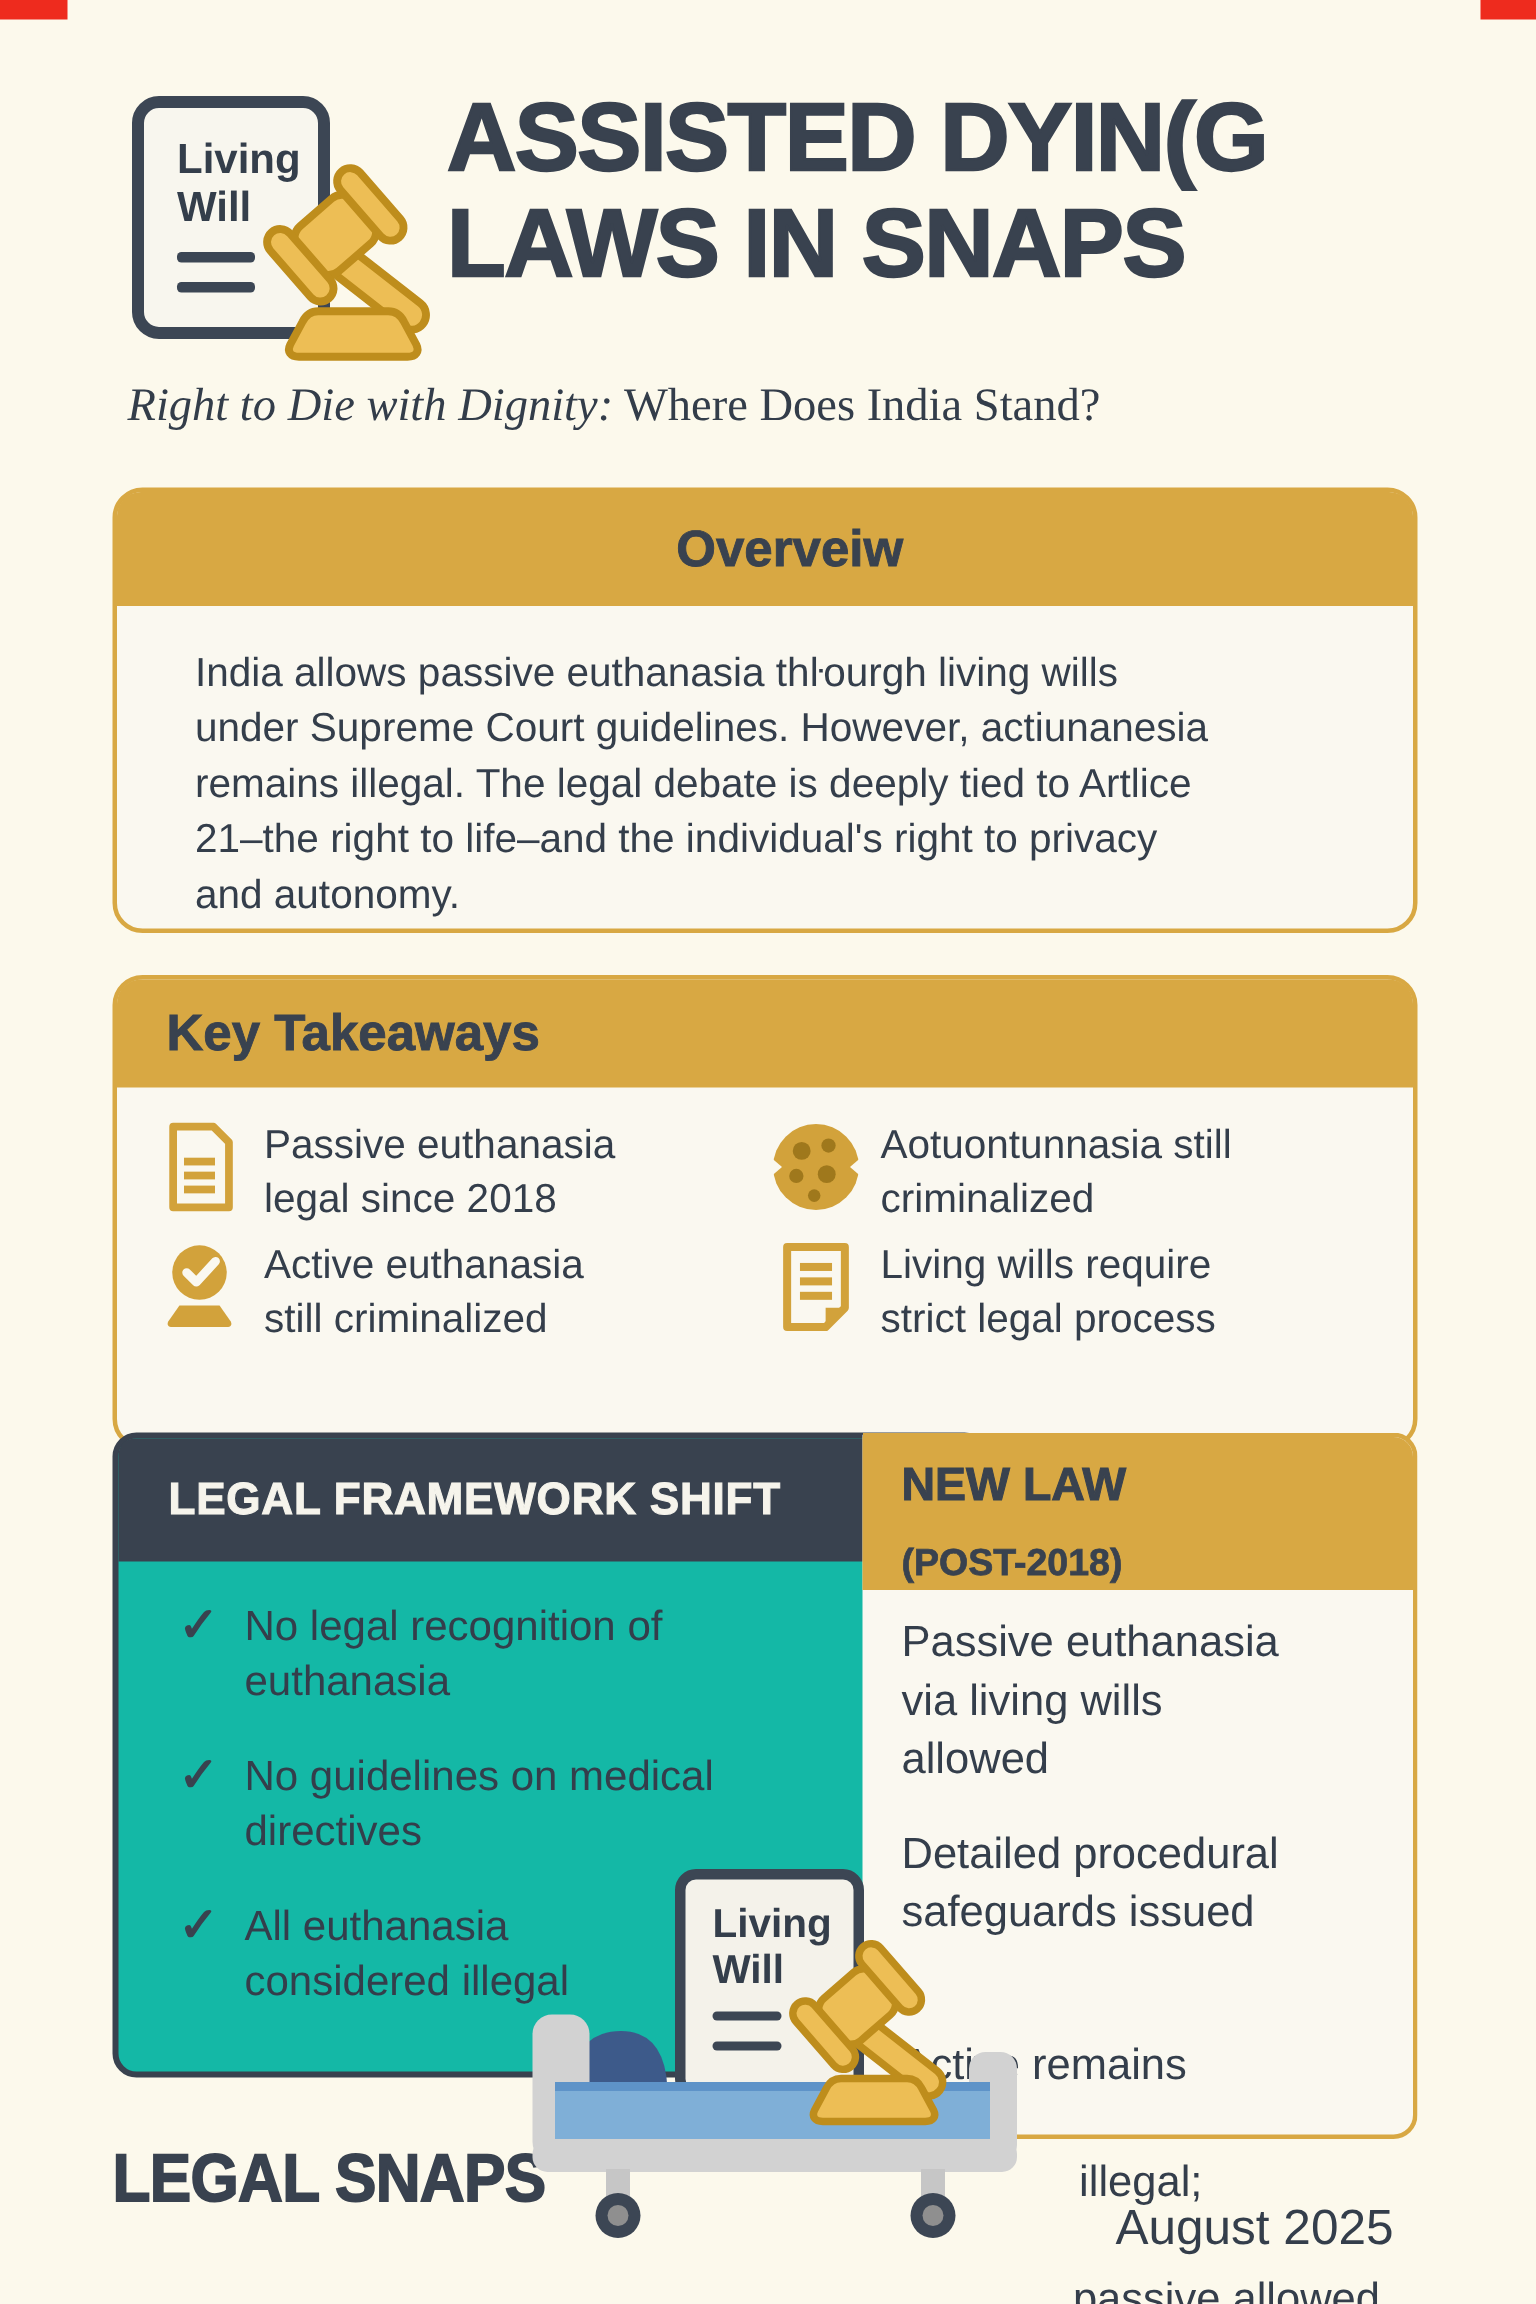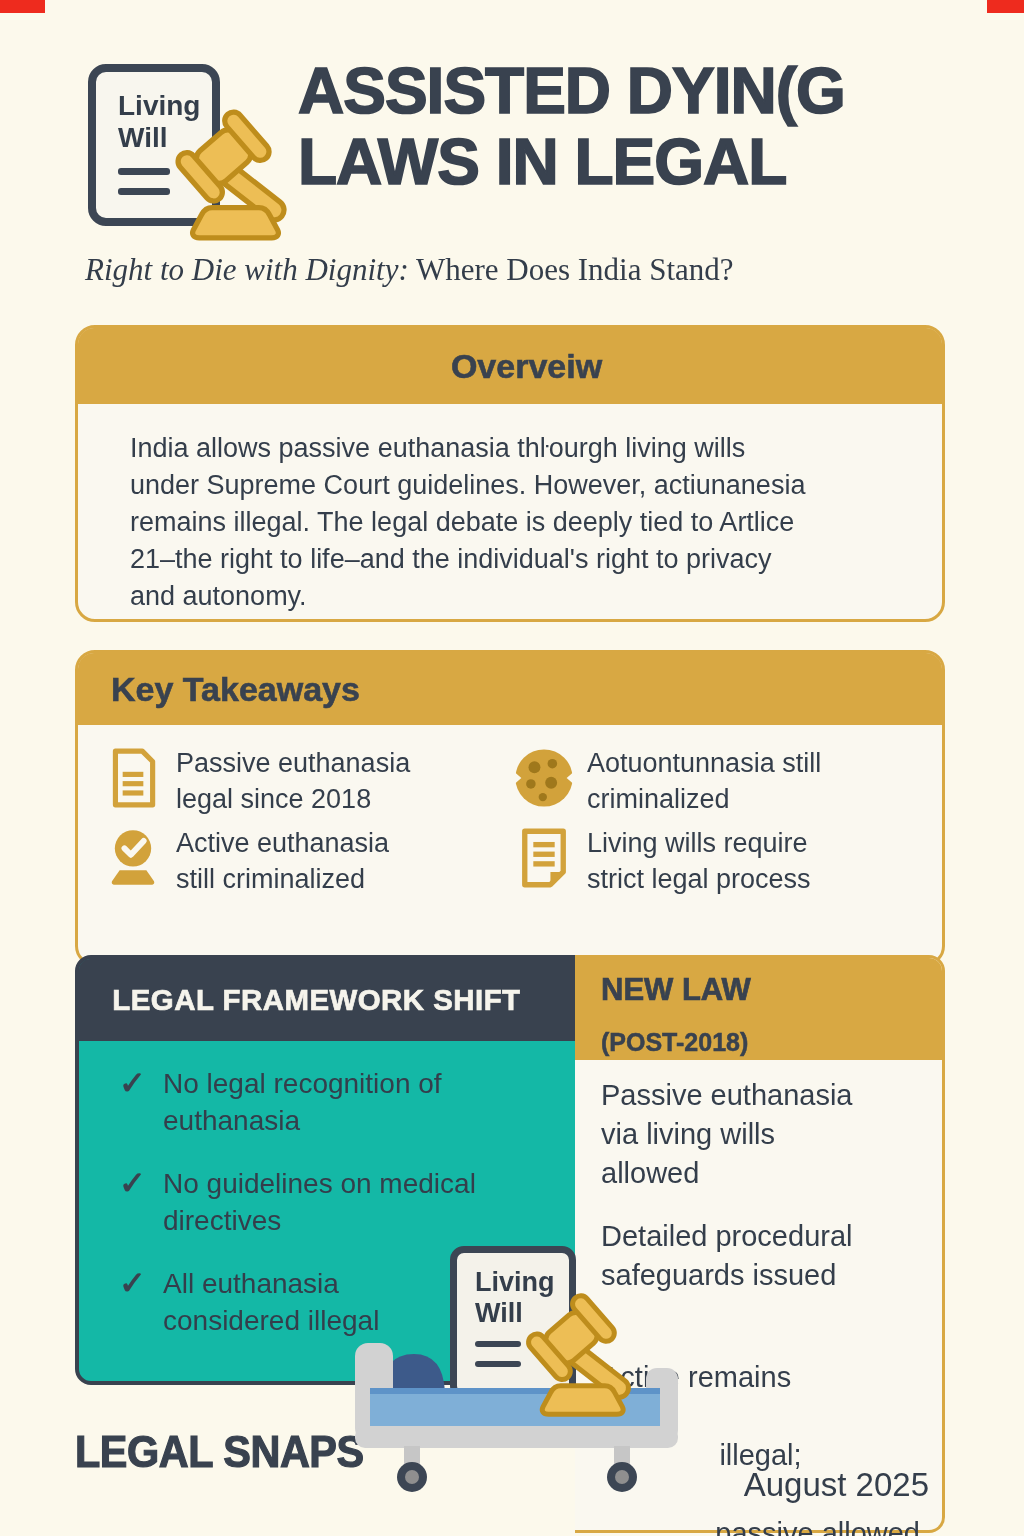--- a/index.html
+++ b/index.html
@@ -53,21 +53,21 @@
   .framework{position:absolute; left:75px; top:955px; width:584px; height:430px;
     border:4px solid #39424F; border-radius:16px; background:#14b8a6; box-sizing:border-box;}
   .framework-head{height:82px; background:#39424F; border-radius:11px 11px 0 0; display:flex; align-items:center;}
   .framework-head h2{margin:0; padding-left:34px; font-size:30px; font-weight:bold; color:#F6F4EC;
     -webkit-text-stroke:0.7px #F6F4EC; letter-spacing:0.5px; transform:scaleX(0.98); transform-origin:left;}
   .fw-list{padding:24px 10px 0 40px;}
   .fw-item{display:flex; margin-bottom:26px;}
   .fw-check{flex:0 0 44px; font-size:32px; font-weight:bold; color:#39424F; line-height:37px;}
   .fw-text{font-size:28px; line-height:37px; color:#343E4B; white-space:pre-line;}
 
-  .newlaw{position:absolute; left:575px; top:955px; width:370px; height:578px;
+  .newlaw{position:absolute; left:575px; top:955px; width:370px; height:471px;
     border:3px solid #D8A843; border-left:none; border-radius:0 16px 16px 0; background:#FAF8F0; box-sizing:border-box;}
   .newlaw-head{height:102px; background:#D8A843; border-radius:0 13px 0 0; padding:14px 0 0 26px; box-sizing:border-box;}
   .newlaw-head .nl1{display:block; font-size:31px; font-weight:bold; color:#39424F; -webkit-text-stroke:0.7px #39424F;}
   .newlaw-head .nl2{display:block; font-size:25px; font-weight:bold; color:#39424F; -webkit-text-stroke:0.5px #39424F; margin-top:20px;}
   .nl-body{padding:16px 22px 0 26px; font-size:29px; line-height:39px; color:#343E4B;}
   .nl-item{white-space:pre-line; margin-bottom:24px;}
   .nl-line{display:block;}
   .nl-line.center{text-align:center;}
   .nl-line.right{text-align:right;}
 
@@ -112,21 +112,21 @@
         <g transform="rotate(-41 46 44)">
           <rect x="26" y="27" width="42" height="34" rx="9"></rect>
           <rect x="13" y="19" width="15" height="50" rx="7.5"></rect>
           <rect x="66" y="19" width="15" height="50" rx="7.5"></rect>
         </g>
         <path d="M26 113 h62 c5 0 7 -3 5 -7 l-7 -13 c-2 -4 -5 -6 -9 -6 h-40 c-4 0 -7 2 -9 6 l-7 13 c-2 4 0 7 5 7 z"></path>
       </g>
     </svg>
   </div>
 
-  <h1 class="title"><span>ASSISTED DYIN(G</span><br><span>LAWS IN LEGAL</span></h1>
+  <h1 class="title"><span>ASSISTED DYIN(G</span><br><span>LAWS IN SNAPS</span></h1>
 
   <p class="subtitle"><em>Right to Die with Dignity:</em><span> Where Does India Stand?</span></p>
 
   <section class="panel overview">
     <div class="panel-head">
       <h2>Overveiw</h2>
     </div>
     <div class="overview-body">India allows passive euthanasia thŀourgh living wills
 under Supreme Court guidelines. However, actiunanesia
 remains illegal. The legal debate is deeply tied to Artlice

